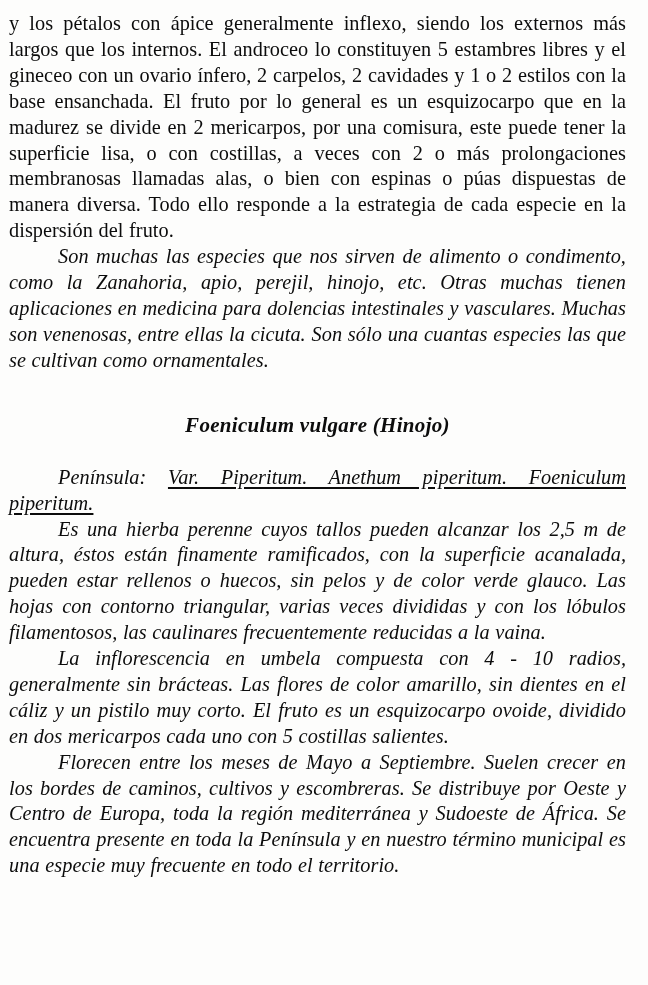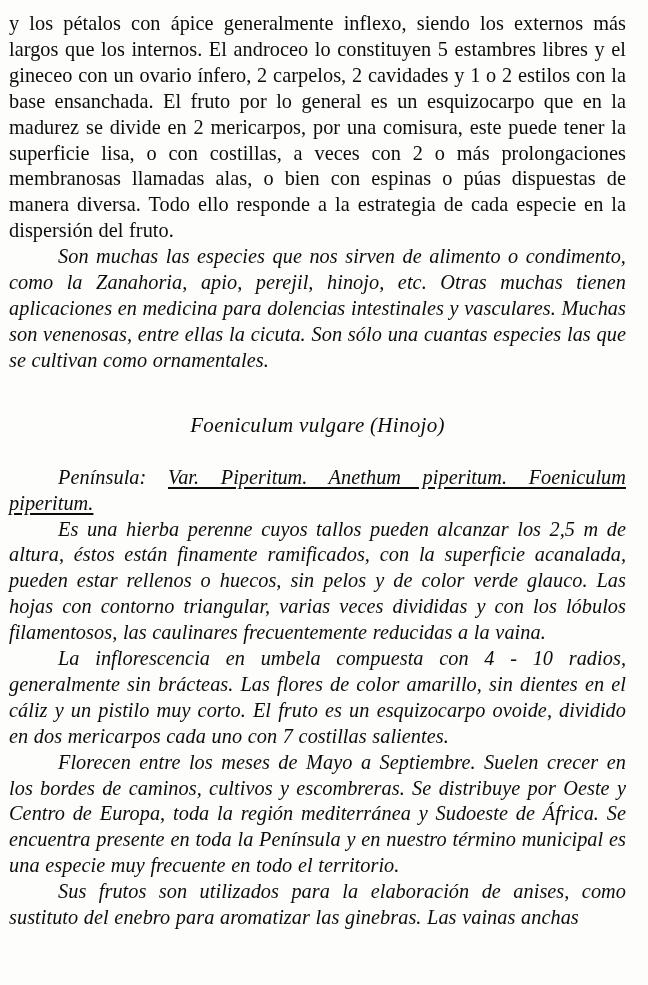--- a/index.html
+++ b/index.html
@@ -29,21 +29,21 @@
     word-spacing: 0.5px;
   }
   .body-text.indent {
     text-indent: 49px;
     font-style: italic;
   }
   .section-heading {
     margin: 38px 0 27px 0;
     font-size: 21px;
     line-height: 26px;
-    font-weight: normal;
+    font-weight: bold;
     font-style: italic;
     text-align: center;
     letter-spacing: 0.3px;
   }
   .underlined {
     text-decoration: underline;
     text-decoration-thickness: 1.8px;
     text-underline-offset: 3px;
   }
 </style>
@@ -55,19 +55,18 @@
   <p class="body-text">y los pétalos con ápice generalmente inflexo, siendo los externos más largos que los internos. El androceo lo constituyen 5 estambres libres y el gineceo con un ovario ínfero, 2 carpelos, 2 cavidades y 1 o 2 estilos con la base ensanchada. El fruto por lo general es un esquizocarpo que en la madurez se divide en 2 mericarpos, por una comisura, este puede tener la superficie lisa, o con costillas, a veces con 2 o más prolongaciones membranosas llamadas alas, o bien con espinas o púas dispuestas de manera diversa. Todo ello responde a la estrategia de cada especie en la dispersión del fruto.</p>
 
   <p class="body-text indent">Son muchas las especies que nos sirven de alimento o condimento, como la Zanahoria, apio, perejil, hinojo, etc. Otras muchas tienen aplicaciones en medicina para dolencias intestinales y vasculares. Muchas son venenosas, entre ellas la cicuta. Son sólo una cuantas especies las que se cultivan como ornamentales.</p>
 
   <h2 class="section-heading">Foeniculum vulgare (Hinojo)</h2>
 
   <p class="body-text indent"><span>Península: </span><span class="underlined">Var. Piperitum. Anethum piperitum. Foeniculum piperitum.</span></p>
 
   <p class="body-text indent">Es una hierba perenne cuyos tallos pueden alcanzar los 2,5 m de altura, éstos están finamente ramificados, con la superficie acanalada, pueden estar rellenos o huecos, sin pelos y de color verde glauco. Las hojas con contorno triangular, varias veces divididas y con los lóbulos filamentosos, las caulinares frecuentemente reducidas a la vaina.</p>
 
-  <p class="body-text indent">La inflorescencia en umbela compuesta con 4 - 10 radios, generalmente sin brácteas. Las flores de color amarillo, sin dientes en el cáliz y un pistilo muy corto. El fruto es un esquizocarpo ovoide, dividido en dos mericarpos cada uno con 7 costillas salientes.</p>
+  <p class="body-text indent">La inflorescencia en umbela compuesta con 4 - 10 radios, generalmente sin brácteas. Las flores de color amarillo, sin dientes en el cáliz y un pistilo muy corto. El fruto es un esquizocarpo ovoide, dividido en dos mericarpos cada uno con 5 costillas salientes.</p>
 
   <p class="body-text indent">Florecen entre los meses de Mayo a Septiembre. Suelen crecer en los bordes de caminos, cultivos y escombreras. Se distribuye por Oeste y Centro de Europa, toda la región mediterránea y Sudoeste de África. Se encuentra presente en toda la Península y en nuestro término municipal es una especie muy frecuente en todo el territorio.</p>
 
-  <p class="body-text indent">Sus frutos son utilizados para la elaboración de anises, como sustituto del enebro para aromatizar las ginebras. Las vainas anchas</p>
 
 </div>
 
 </body></html>

